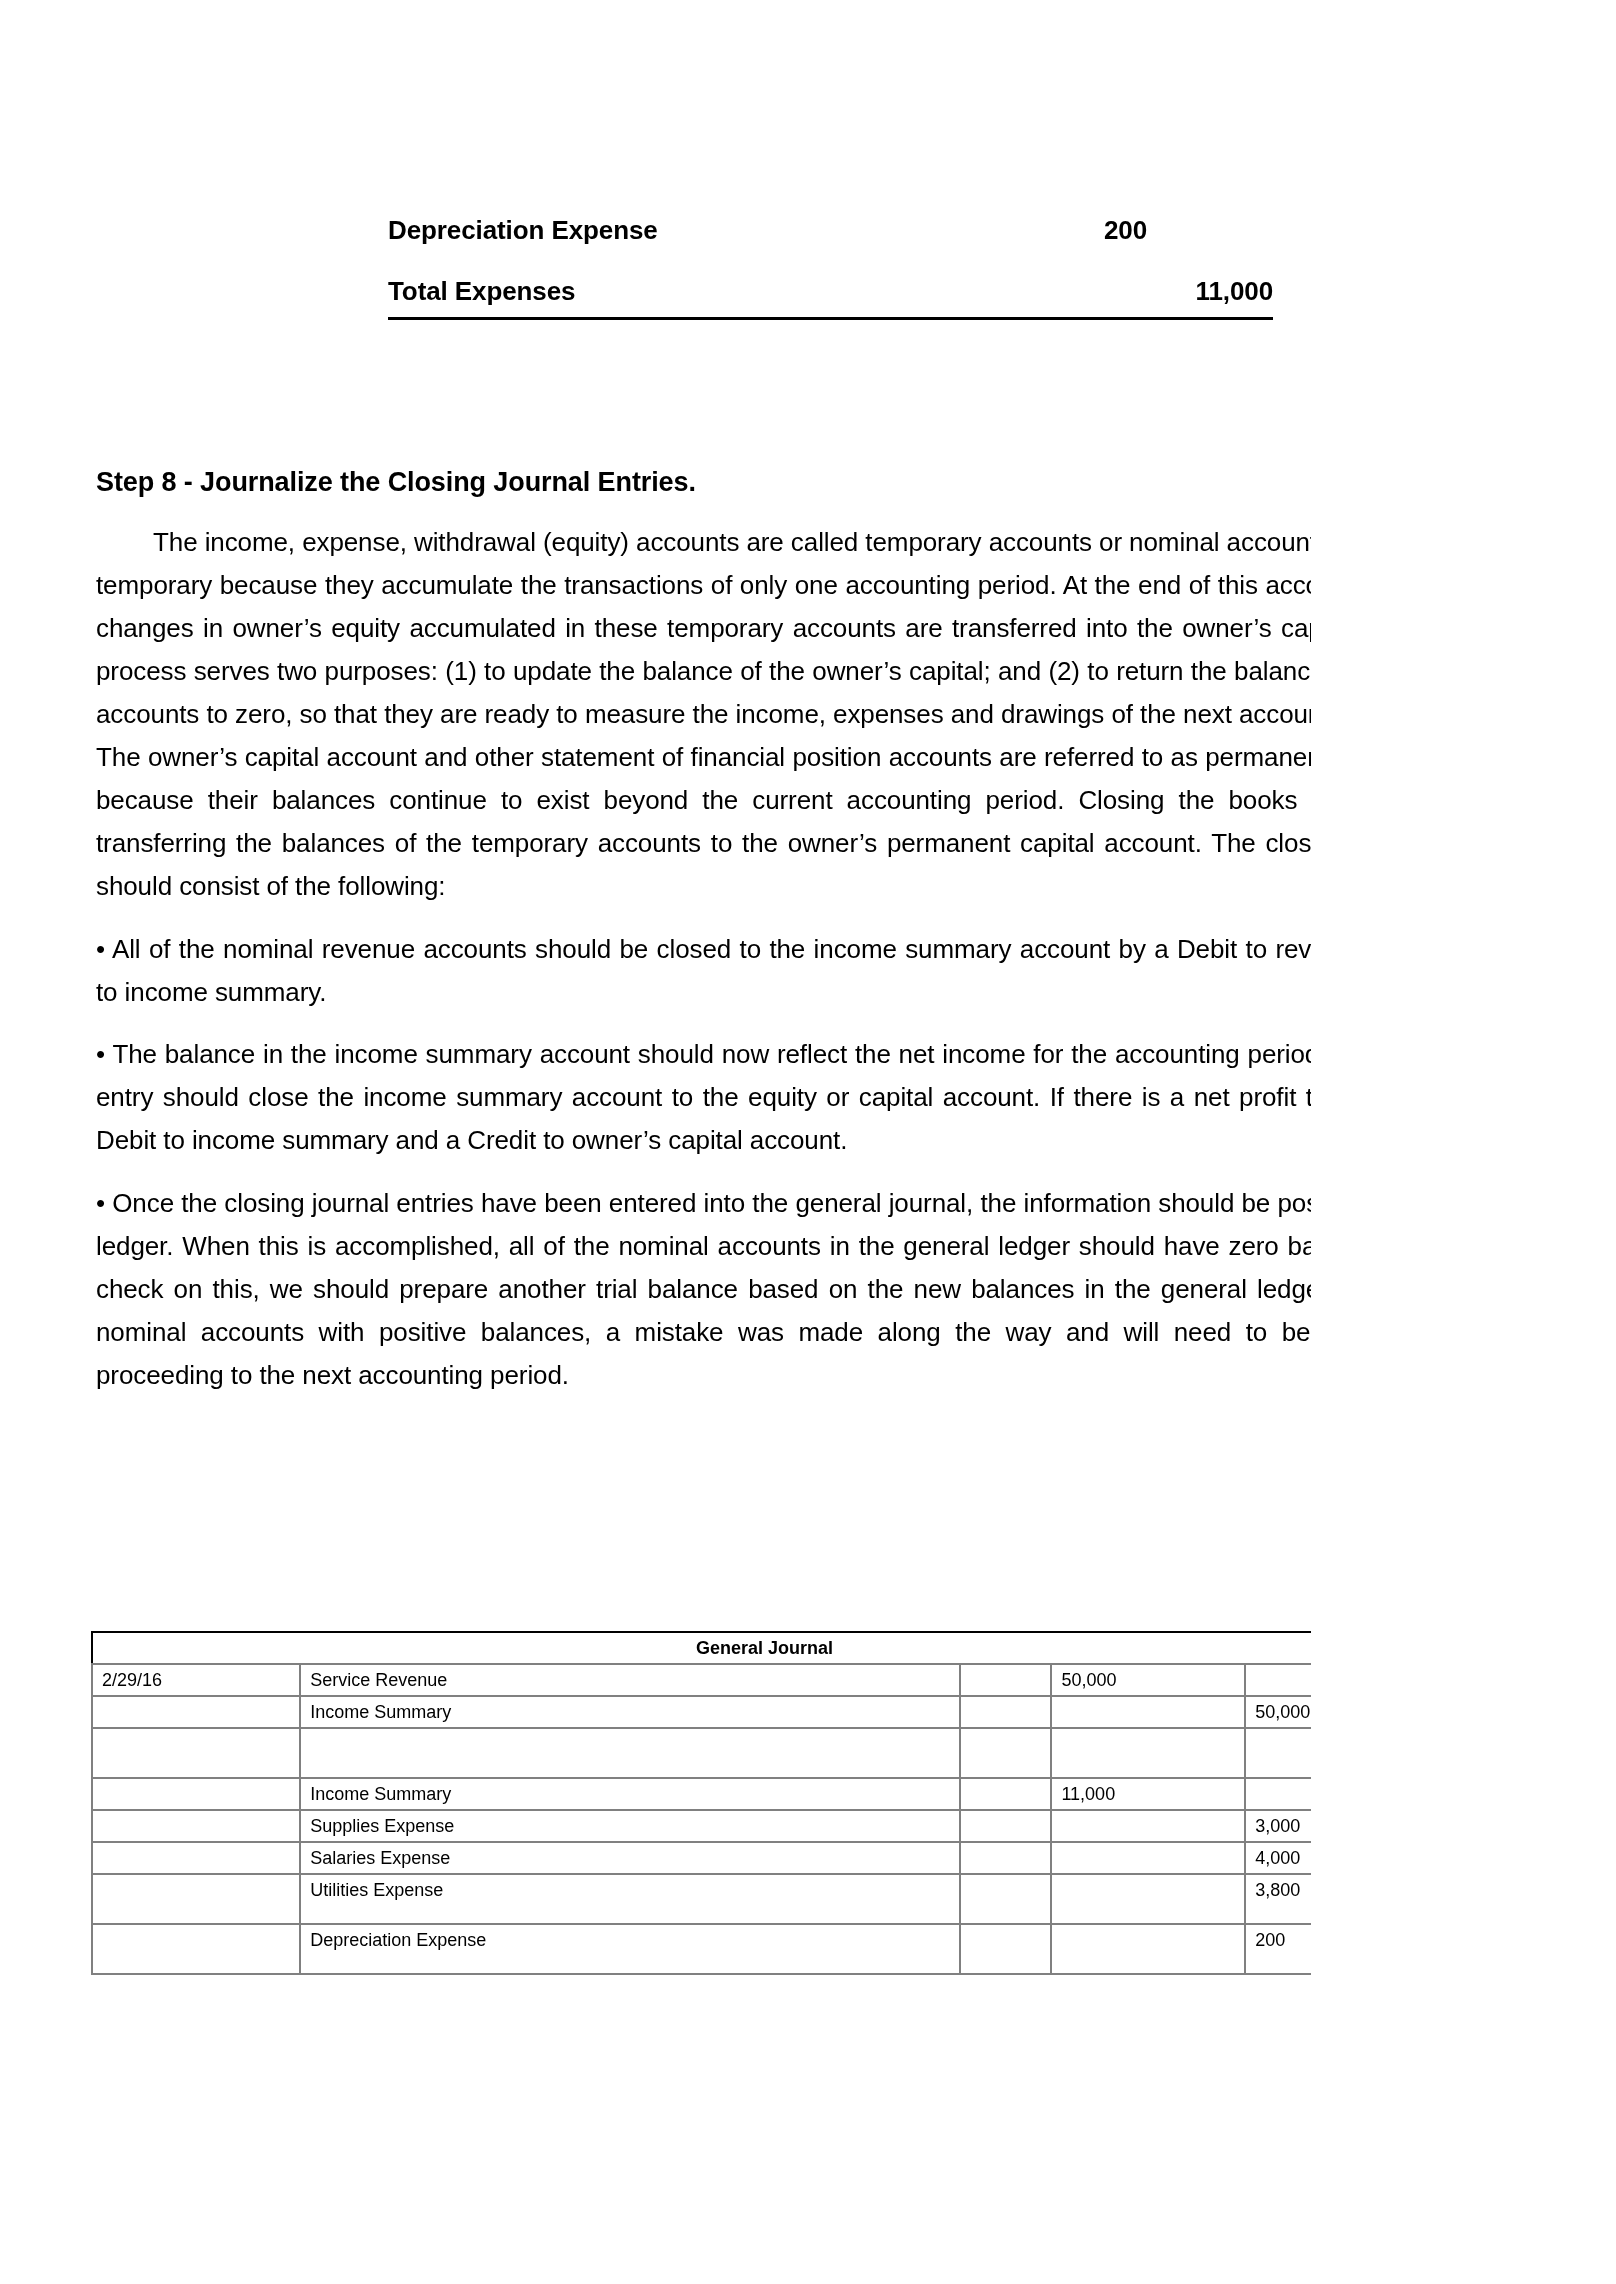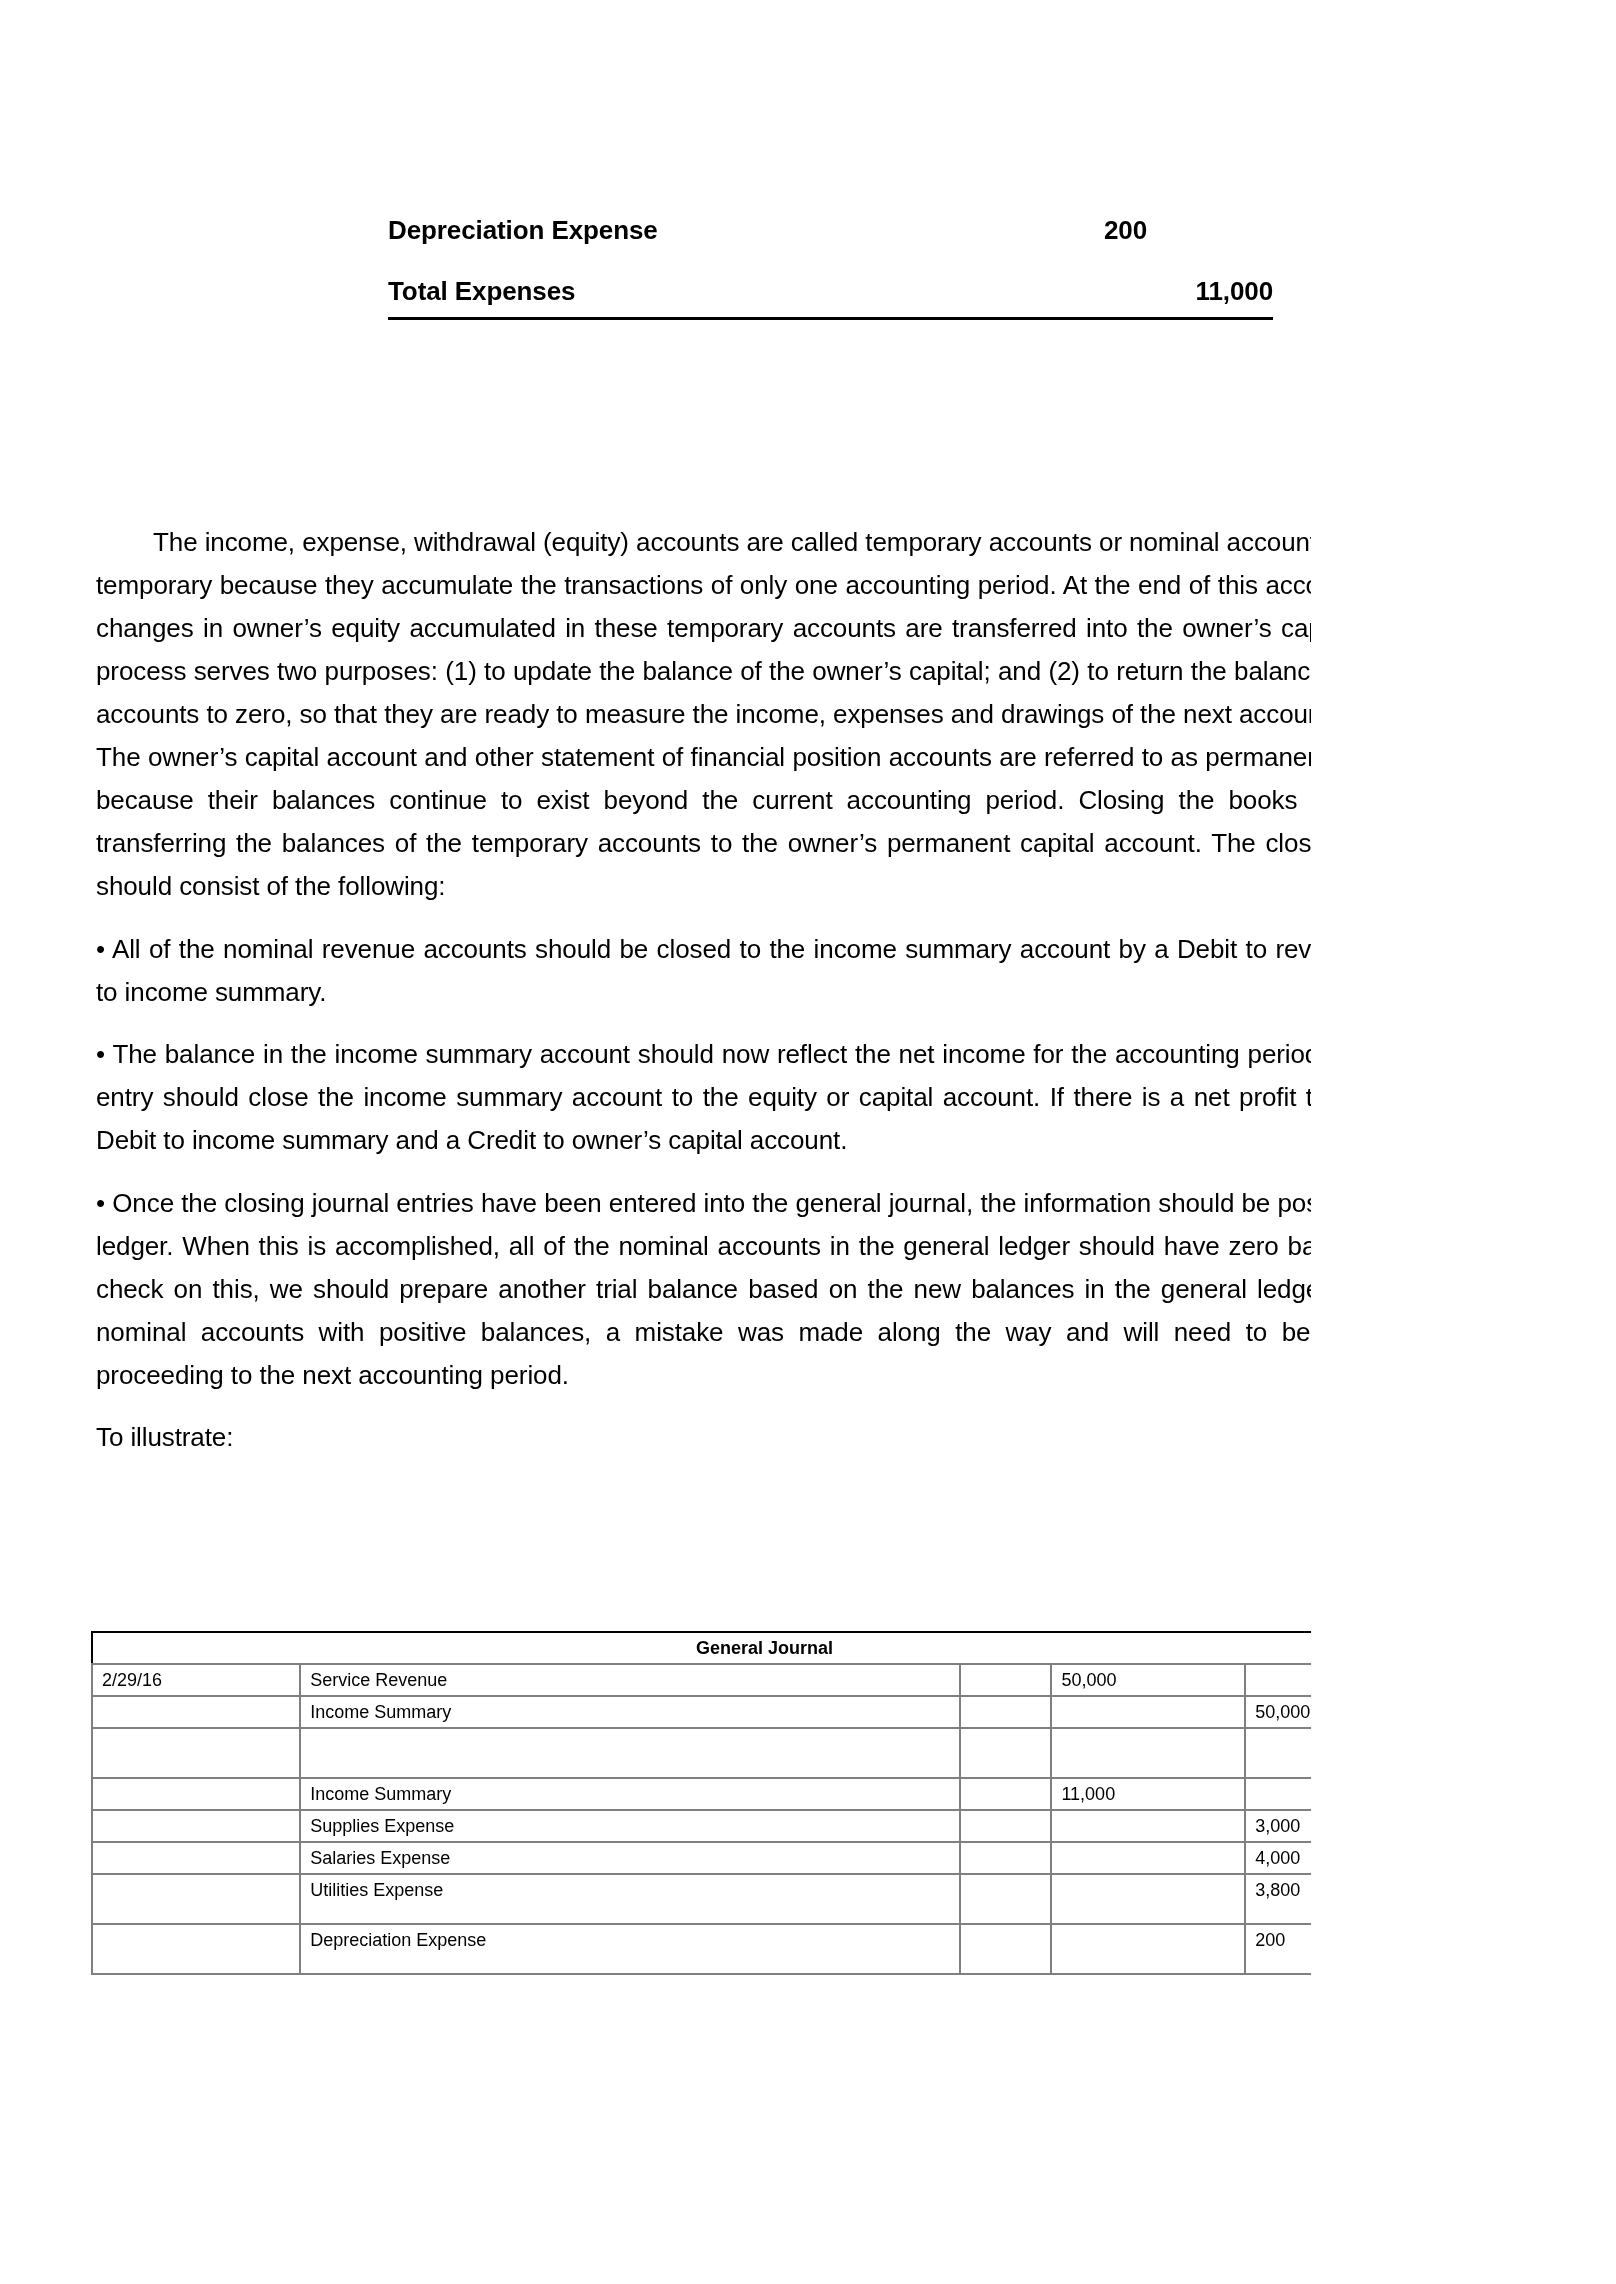--- a/index.html
+++ b/index.html
@@ -167,33 +167,33 @@
 
     <div class="stmt-row underlined amt-col-right">
       <span class="stmt-label">Total Expenses</span>
       <span class="stmt-spacer"></span>
       <span class="stmt-amount">11,000</span>
     </div>
 
 
   </div>
 
+  <div class="heading">Step 8 - Journalize the Closing Journal Entries.</div>
 
   <div class="body-col" style="top: 521px;">
 
     <p class="para indent">The income, expense, withdrawal (equity) accounts are called temporary accounts or nominal accounts. They are called temporary because they accumulate the transactions of only one accounting period. At the end of this accounting period, the changes in owner’s equity accumulated in these temporary accounts are transferred into the owner’s capital account. This process serves two purposes: (1) to update the balance of the owner’s capital; and (2) to return the balance of the temporary accounts to zero, so that they are ready to measure the income, expenses and drawings of the next accounting period again. The owner’s capital account and other statement of financial position accounts are referred to as permanent or real accounts because their balances continue to exist beyond the current accounting period. Closing the books is the process of transferring the balances of the temporary accounts to the owner’s permanent capital account. The closing journal entries should consist of the following:</p>
 
     <p class="para bullet gap">• All of the nominal revenue accounts should be closed to the income summary account by a Debit to revenue and a Credit to income summary.</p>
 
 
     <p class="para bullet gap">• The balance in the income summary account should now reflect the net income for the accounting period. The next journal entry should close the income summary account to the equity or capital account. If there is a net profit this entry will be a Debit to income summary and a Credit to owner’s capital account.</p>
 
     <p class="para bullet gap">• Once the closing journal entries have been entered into the general journal, the information should be posted to the general ledger. When this is accomplished, all of the nominal accounts in the general ledger should have zero balances. To double check on this, we should prepare another trial balance based on the new balances in the general ledger. If we have any nominal accounts with positive balances, a mistake was made along the way and will need to be corrected before proceeding to the next accounting period.</p>
 
-    <p class="para plainline gap">To illustrate:</p>
 
   </div>
 
   <div class="journal-wrap">
     <table class="journal">
       <colgroup>
         <col class="col-date">
         <col class="col-title">
         <col class="col-ref">
         <col class="col-debit">

